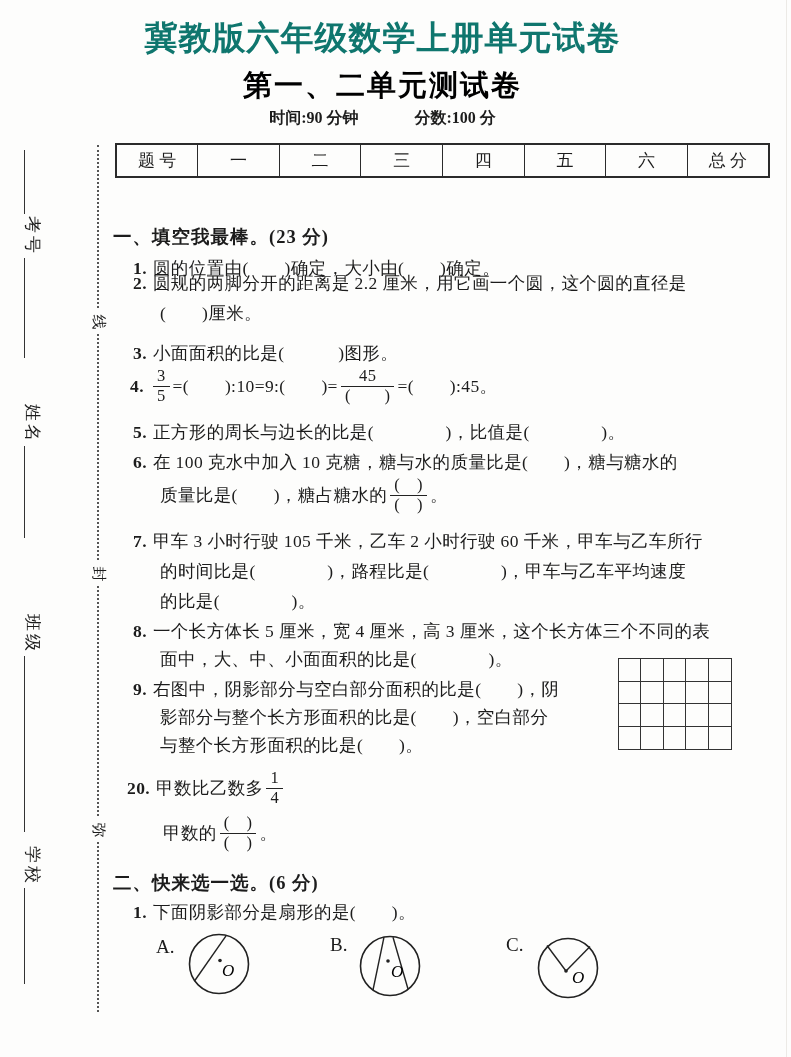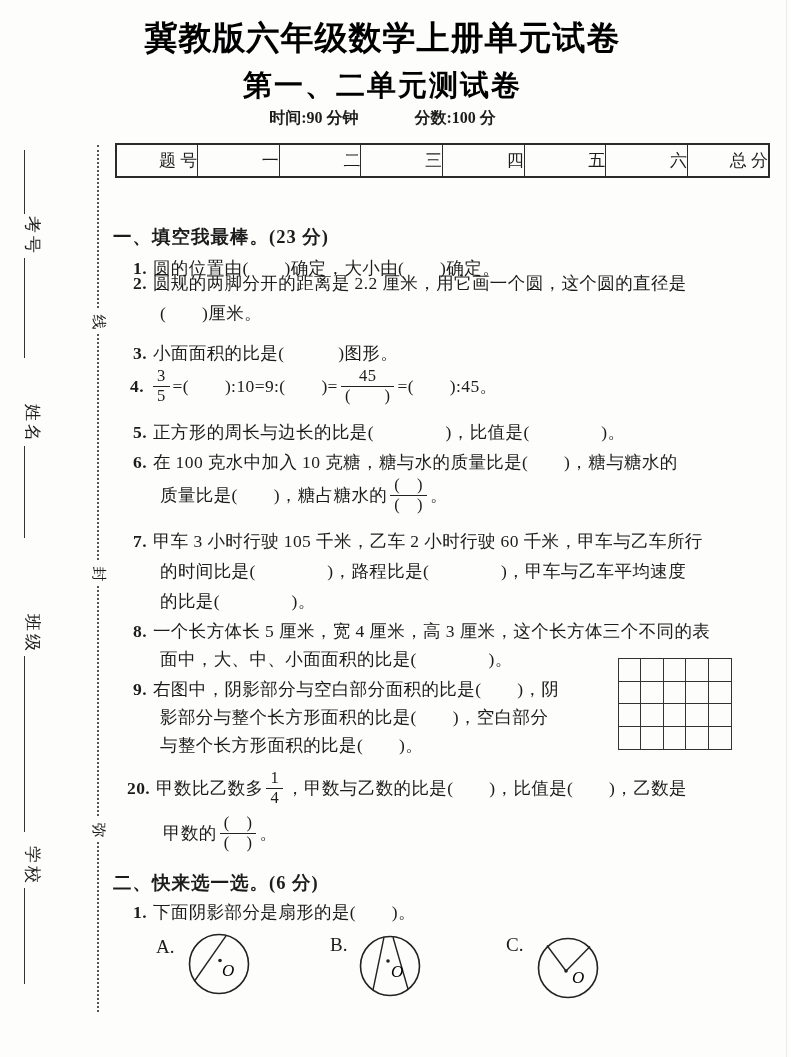--- a/index.html
+++ b/index.html
@@ -20,39 +20,39 @@
   .seal-line{position:absolute;left:97px;top:145px;height:867px;border-left:2px dotted #555;}
   .sealchar{
     position:absolute;left:87px;width:24px;height:24px;line-height:24px;
     transform:rotate(90deg);background:#fdfdfc;text-align:center;font-size:15px;z-index:2;
   }
   .page-edge{position:absolute;left:786px;top:0;height:1057px;border-left:1px solid #eceae6;}
   
   .series-title{
     position:absolute;left:110px;top:16px;width:545px;text-align:center;
     font-family:"Liberation Sans","DejaVu Sans",sans-serif;
-    font-weight:bold;font-size:33px;letter-spacing:1px;color:#000000;
+    font-weight:bold;font-size:33px;letter-spacing:1px;color:#0f766e;
   }
   .paper-title{
     position:absolute;left:110px;top:66px;width:545px;text-align:center;
     font-weight:bold;font-size:29px;letter-spacing:2px;color:#000;
   }
   .info-line{
     position:absolute;left:110px;top:108px;width:545px;text-align:center;
     font-weight:bold;font-size:16px;
   }
   .info-line .gap{display:inline-block;width:56px;}
   
   table.score{
     position:absolute;left:115px;top:143px;width:655px;
     border-collapse:collapse;table-layout:fixed;
   }
   table.score{border:2px solid #2b2b2b;}
   table.score td{
-    border:1.5px solid #2b2b2b;height:31px;text-align:right;
+    border:1.5px solid #2b2b2b;height:31px;text-align:center;
     font-size:17px;padding:0;
   }
   
   .ln{position:absolute;font-size:17.5px;white-space:nowrap;letter-spacing:0.4px;}
   .qno{font-weight:bold;margin-right:6px;font-family:"Liberation Serif",serif;}
   .sec{font-weight:bold;font-size:18.5px;letter-spacing:1px;}
   .frow{display:flex;align-items:center;}
   .frac{display:inline-flex;flex-direction:column;align-items:center;vertical-align:middle;margin:0 3px;line-height:1.15;font-size:16.5px;}
   .frac .fn{padding:0 4px;}
   .frac .fd{border-top:1.5px solid #222;padding:0 4px;}
@@ -184,21 +184,20 @@
     <div></div>
 </div>
 
 <div class="ln frow" style="left:127px;top:766px;height:44px">
   <b class="qno">20.</b>
   <span>甲数比乙数多</span>
   <span class="frac">
       <span class="fn">1</span>
       <span class="fd">4</span>
     </span>
-  <span>，甲数与乙数的比是(　　)，比值是(　　)，乙数是</span>
 </div>
 <div class="ln frow" style="left:163px;top:810px;height:46px">
   <span>甲数的</span>
   <span class="frac">
       <span class="fn">(　)</span>
       <span class="fd">(　)</span>
     </span>
   <span>。</span>
 </div>
 

